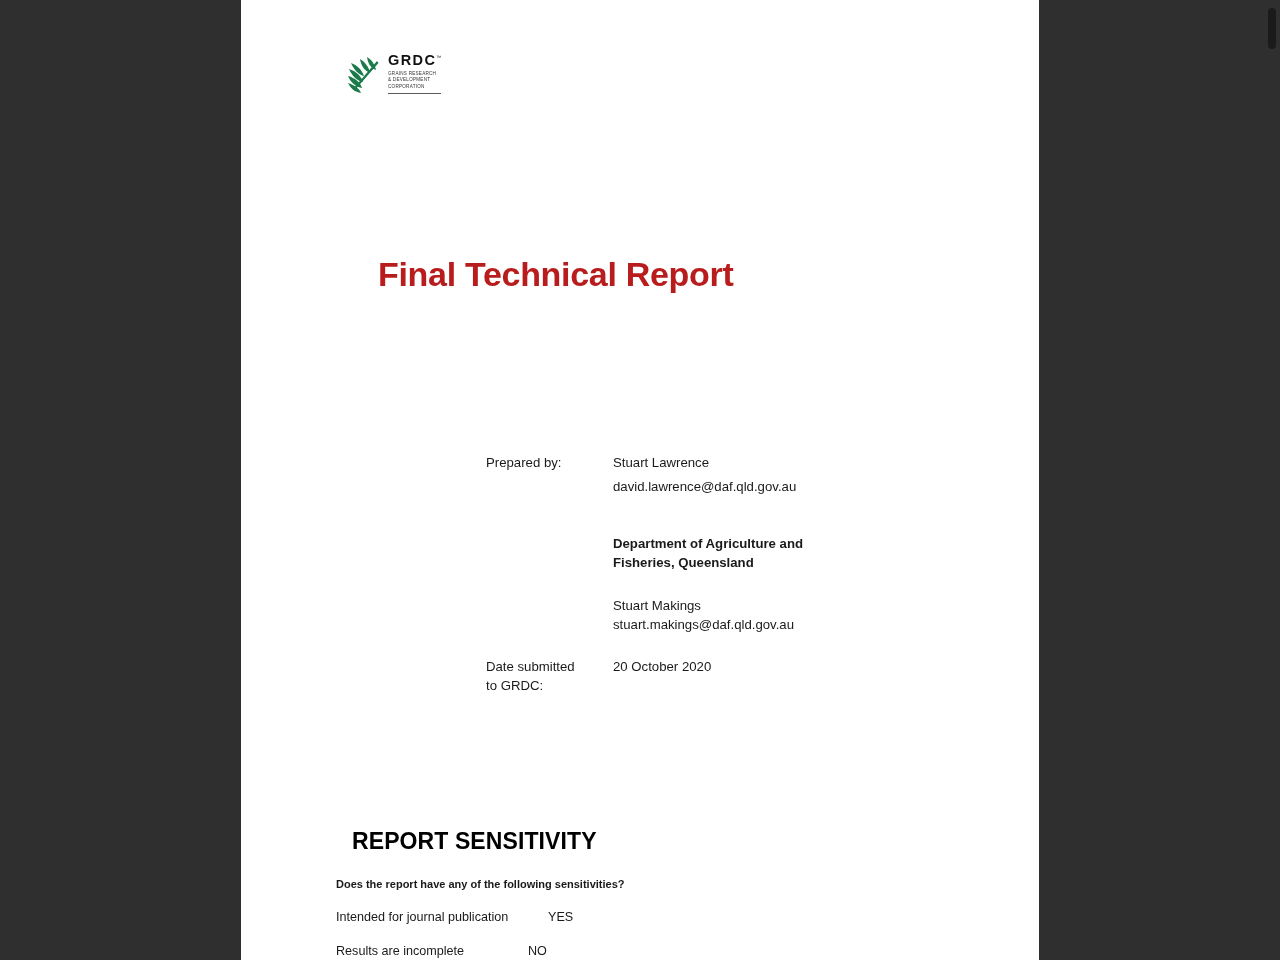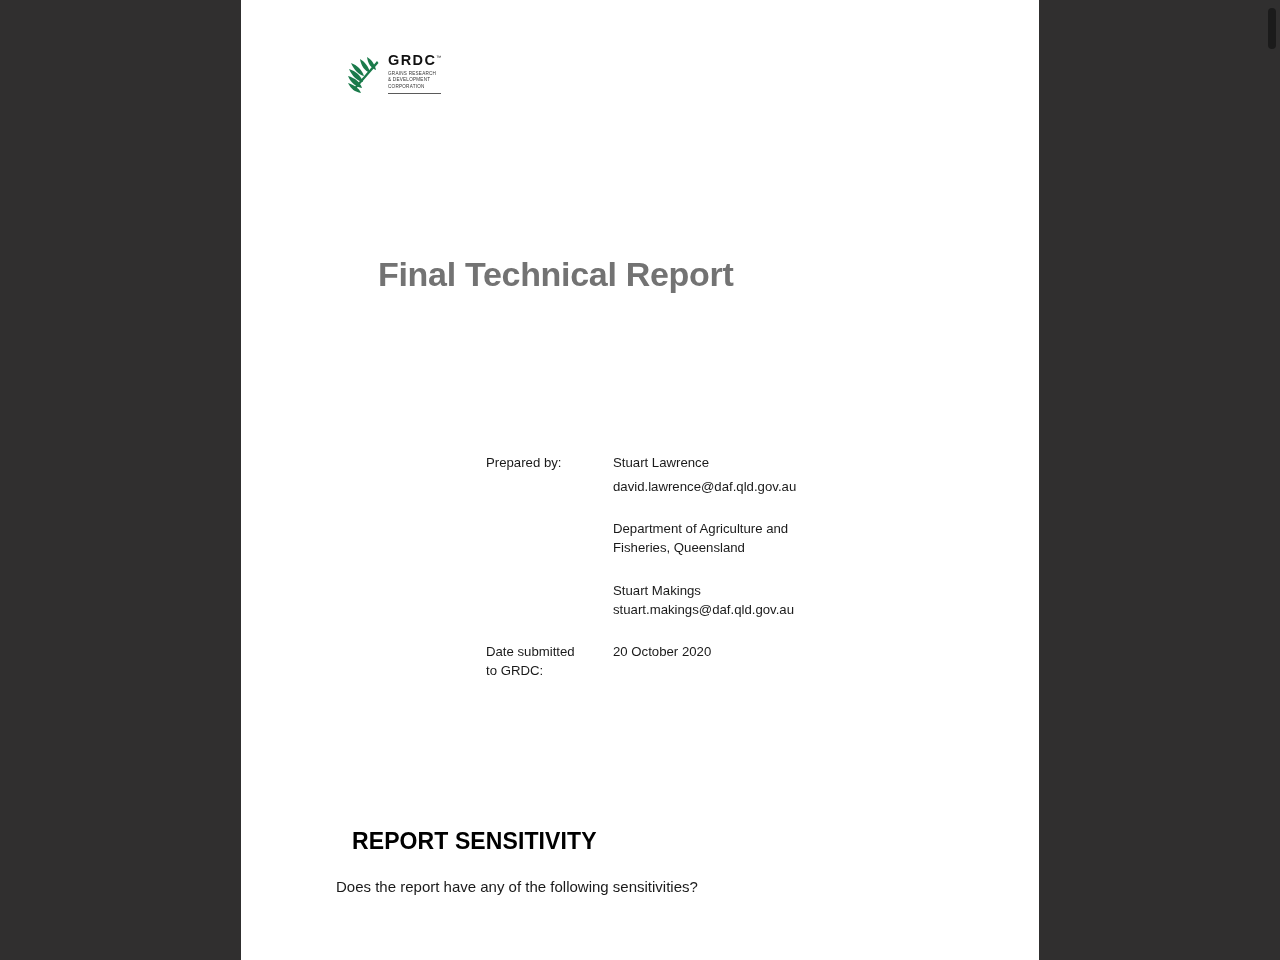--- a/index.html
+++ b/index.html
@@ -110,21 +110,21 @@
     position: absolute;
     left: 137px;
     top: 255px;
     width: 560px;
   }
   #main-title {
     font-family: "Liberation Sans", sans-serif;
     font-weight: bold;
     font-size: 34px;
     line-height: 1.12;
-    color: #737373;
+    color: #b91c1c;
     margin: 0;
     letter-spacing: -0.3px;
   }
   #sub-title {
     font-family: "Liberation Sans", sans-serif;
     font-weight: bold;
     font-size: 19.5px;
     line-height: 1.45;
     color: #000000;
     margin: 5px 0 0 0;
@@ -150,42 +150,43 @@
     flex: 0 0 127px;
     white-space: pre-line;
   }
   .meta-value {
     flex: 1 1 auto;
     white-space: pre-line;
   }
   .gap-0 { margin-top: 0; }
   .gap-1 { margin-top: 7px; }
   .gap-2 { margin-top: 5px; }
-  .gap-3 { margin-top: 24px; }
+  .gap-3 { margin-top: 39px; font-weight: bold; }
   .gap-4 { margin-top: 24px; }
 
   
   #sensitivity {
     position: absolute;
     left: 95px;
     top: 812px;
     width: 620px;
   }
   #sensitivity-heading {
     font-family: "Liberation Sans", sans-serif;
     font-weight: bold;
     font-size: 23px;
     color: #000000;
     margin: 16px;
     letter-spacing: 0.1px;
   }
   #sensitivity-question {
-    font-size: 15px;
+    font-size: 11px;
     color: #1a1a1a;
     margin-top: 23px;
+    font-weight: bold;
   }
   .sens-row {
     display: flex;
     font-size: 12.6px;
     color: #1a1a1a;
     margin-top: 20px;
   }
   .sens-label { white-space: nowrap; }
   .sens-value { white-space: nowrap; }
 </style>
@@ -245,20 +246,30 @@
         <div class="meta-row gap-4">
           <div class="meta-label">Date submitted
 to GRDC:</div>
           <div class="meta-value">20 October 2020</div>
         </div>
       </div>
 
     <div id="sensitivity">
       <h2 id="sensitivity-heading">REPORT SENSITIVITY</h2>
       <div id="sensitivity-question">Does the report have any of the following sensitivities?</div>
+      <div id="sensitivity-list">
+          <div class="sens-row">
+            <div class="sens-label" style="width: 212px; flex: 0 0 212px;">Intended for journal publication</div>
+            <div class="sens-value">YES</div>
+          </div>
+          <div class="sens-row">
+            <div class="sens-label" style="width: 192px; flex: 0 0 192px;">Results are incomplete</div>
+            <div class="sens-value">NO</div>
+          </div>
+        </div>
     </div>
 
   </div>
 
   <div id="scrollbar-track">
     <div id="scrollbar-thumb"></div>
   </div>
 
 </div>
 

